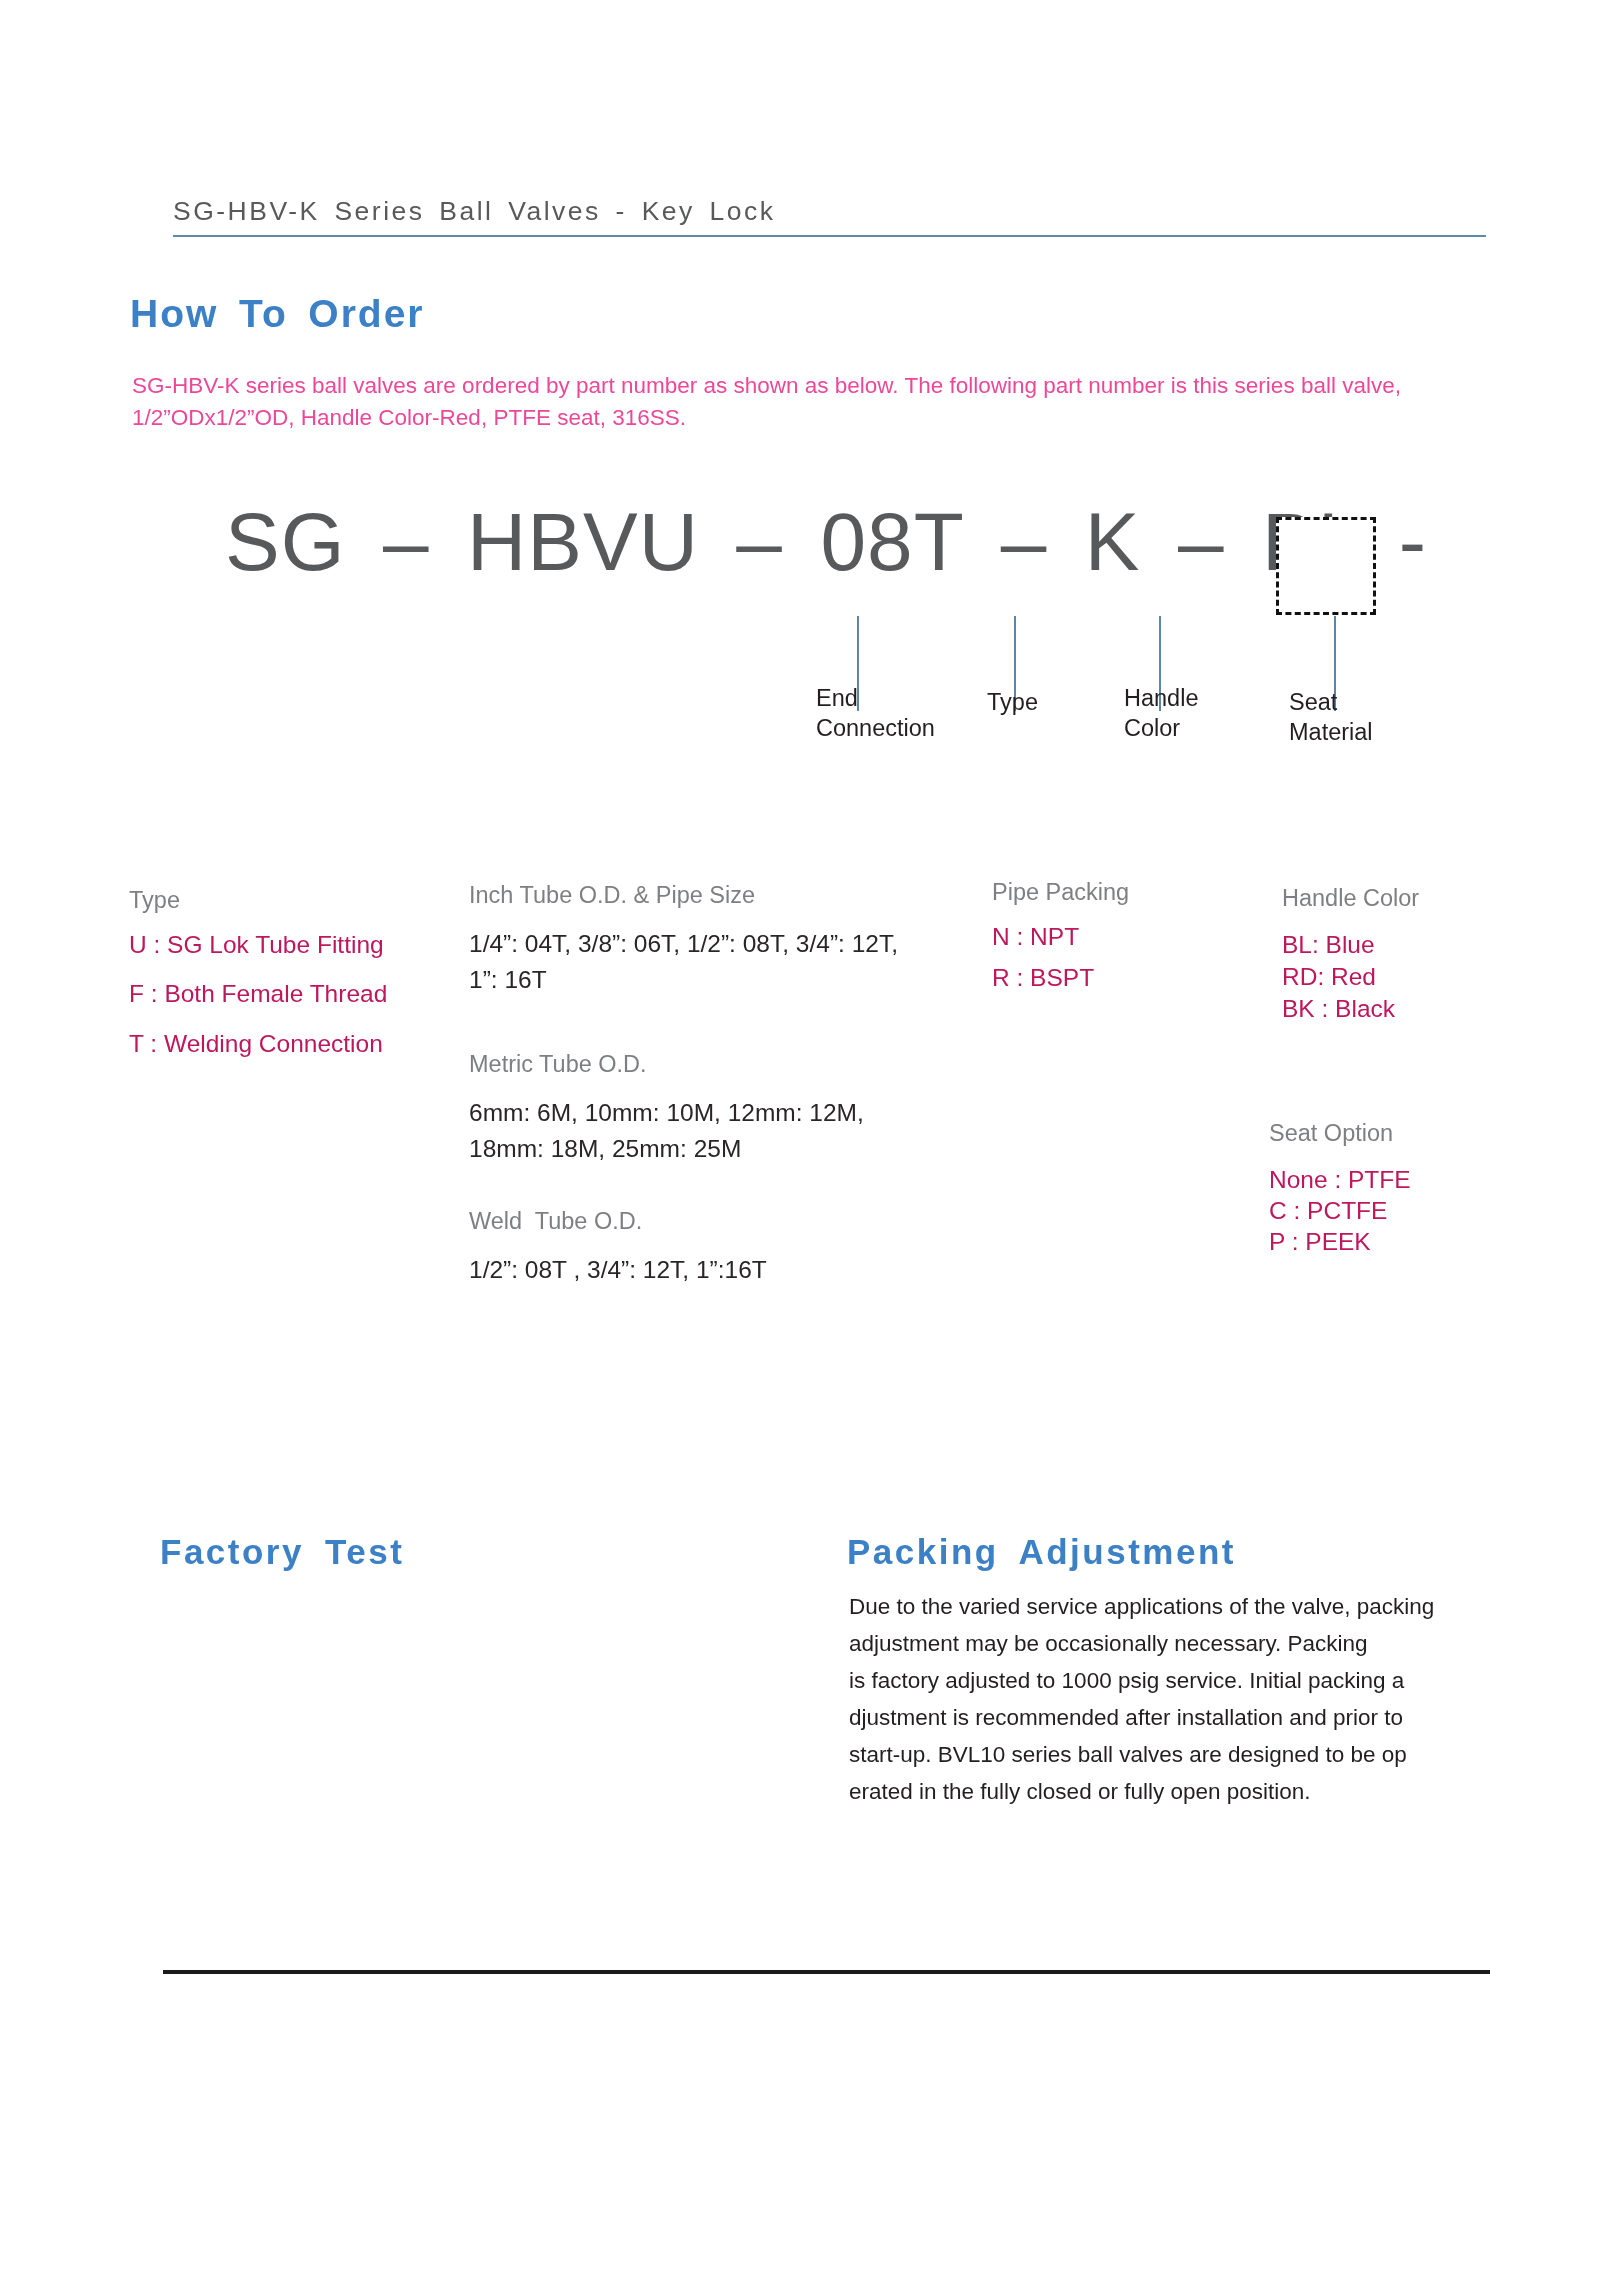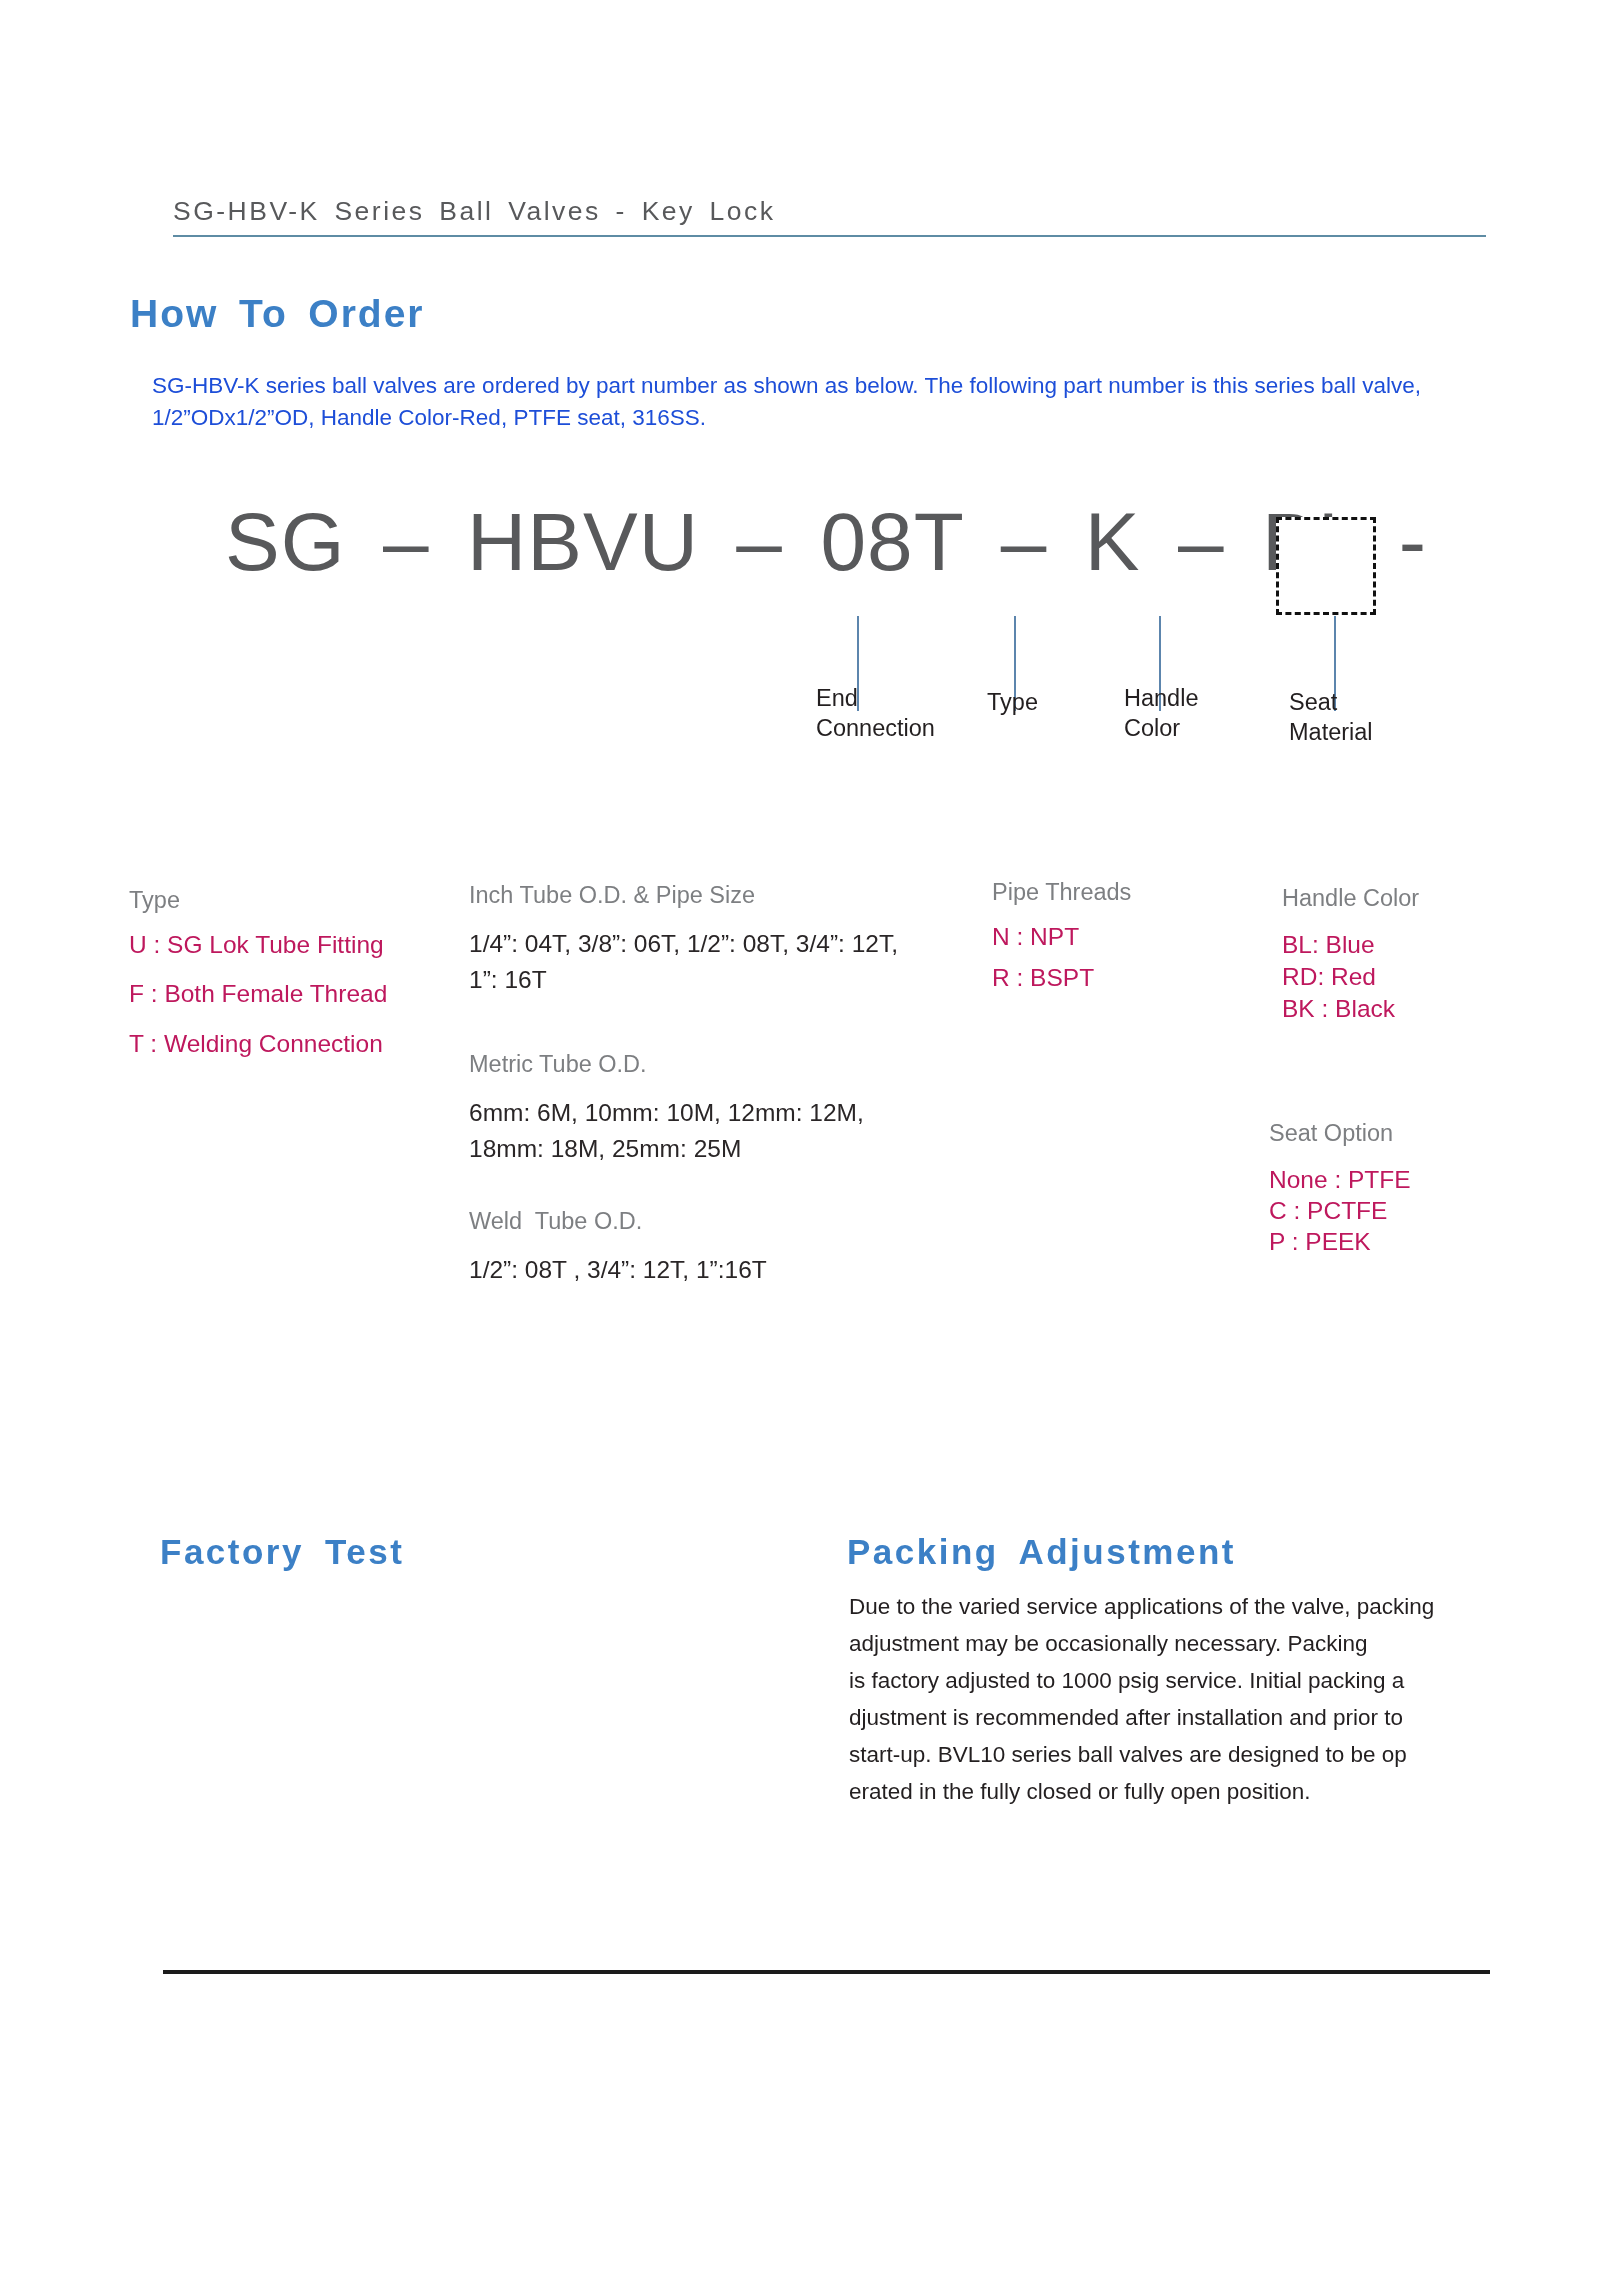--- a/index.html
+++ b/index.html
@@ -22,23 +22,22 @@
     background:#5e8ca4;
   }
   
   .h1-blue{
     color:#3c80c6;font-size:39px;font-weight:bold;
     letter-spacing:2px;word-spacing:7.8px;
   }
   .howto-title{left:130px;top:292px;}
   .intro{
     left:132px;top:370px;width:1362px;
-    font-size:22.5px;line-height:32px;color:#1d4ed8;
+    font-size:22.5px;line-height:32px;color:#ec4899;
     white-space:pre-line;
-    margin-left:20px;
   }
   
   .part-number{
     left:225px;top:495px;
     font-size:82px;color:#58595b;
     letter-spacing:1px;word-spacing:13.7px;
     white-space:pre;
   }
   .seat-box{
     left:1276px;top:517px;width:94px;height:92px;
@@ -143,21 +142,21 @@
 18mm: 18M, 25mm: 25M</div>
   </div>
 
   <div class="abs g-weldtube">
     <div class="group-heading">Weld  Tube O.D.</div>
     <div class="group-body">1/2”: 08T ,  3/4”: 12T,  1”:16T</div>
   </div>
 
 
   <div class="abs g-threads">
-    <div class="group-heading">Pipe Threads</div>
+    <div class="group-heading">Pipe Packing</div>
     <div class="opt-item">N : NPT</div>
     <div class="opt-item">R : BSPT</div>
   </div>
 
   <div class="abs g-handle">
     <div class="group-heading">Handle Color</div>
     <div class="opt-item">BL: Blue</div>
     <div class="opt-item">RD: Red</div>
     <div class="opt-item">BK : Black</div>
   </div>

